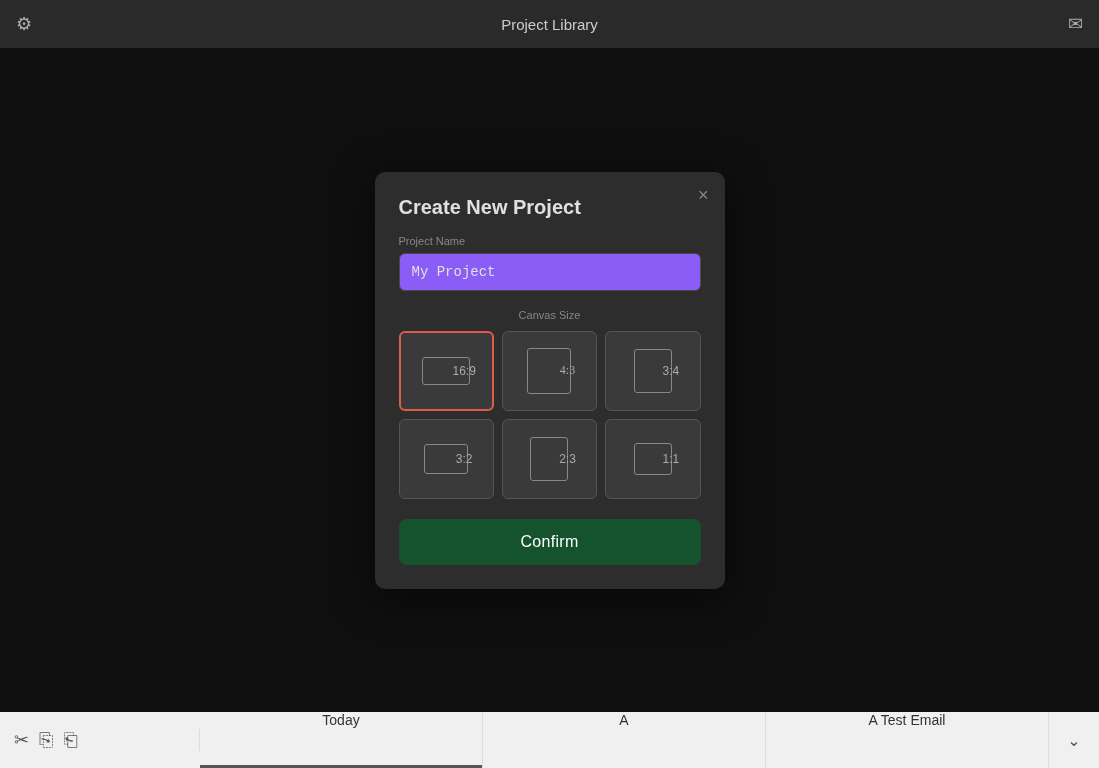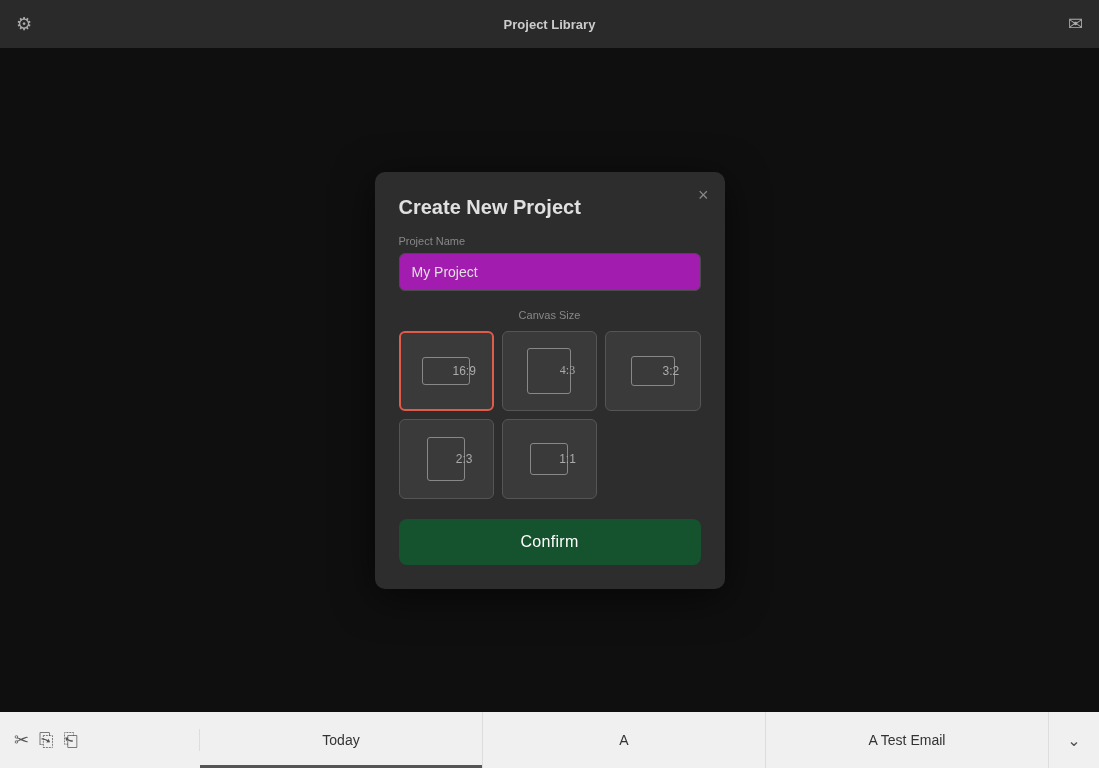--- a/index.html
+++ b/index.html
@@ -24,22 +24,22 @@
       justify-content: space-between;
       padding: 0 16px;
       z-index: 10;
     }
 
     .top-bar-title {
       position: absolute;
       left: 50%;
       transform: translateX(-50%);
       color: #ccc;
-      font-size: 13px;
-      font-weight: 700;
+      font-size: 15px;
+      font-weight: 400;
     }
 
     .gear-icon, .inbox-icon {
       color: #aaa;
       font-size: 18px;
       cursor: pointer;
     }
 
     
     .bottom-bar {
@@ -70,21 +70,21 @@
     .bottom-tabs {
       display: flex;
       flex: 1;
       height: 100%;
       align-items: center;
     }
 
     .bottom-tab {
       flex: 1;
       display: flex;
-      align-items: center;
+      align-items: flex-start;
       justify-content: center;
       height: 100%;
       font-size: 14px;
       color: #333;
       cursor: pointer;
       border-right: 1px solid #ddd;
       position: relative;
     }
 
     .bottom-tab.active::after {
@@ -151,28 +151,29 @@
 
     .field-label {
       font-size: 11px;
       color: #888;
       margin-bottom: 6px;
       text-transform: none;
     }
 
     .project-name-input {
       width: 100%;
-      background: #a21caf;
+      background: #8b5cf6;
       border: 1px solid #4a4a4a;
       border-radius: 6px;
       padding: 10px 12px;
       color: #e0e0e0;
       font-size: 14px;
       margin-bottom: 18px;
       outline: none;
+      font-family: Liberation Mono, monospace;
     }
 
     .canvas-size-label {
       font-size: 11px;
       color: #888;
       margin-bottom: 10px;
       text-align: center;
     }
 
     .canvas-grid {
@@ -278,20 +279,25 @@
           <span>16:9</span>
         </div>
       </div>
 
       <div class="canvas-option ratio-4-3">
         <div class="canvas-option-inner">
           <span>4:3</span>
         </div>
       </div>
 
+      <div class="canvas-option ratio-3-4">
+        <div class="canvas-option-inner">
+          <span>3:4</span>
+        </div>
+      </div>
 
       <div class="canvas-option ratio-3-2">
         <div class="canvas-option-inner">
           <span>3:2</span>
         </div>
       </div>
 
       <div class="canvas-option ratio-2-3">
         <div class="canvas-option-inner">
           <span>2:3</span>

